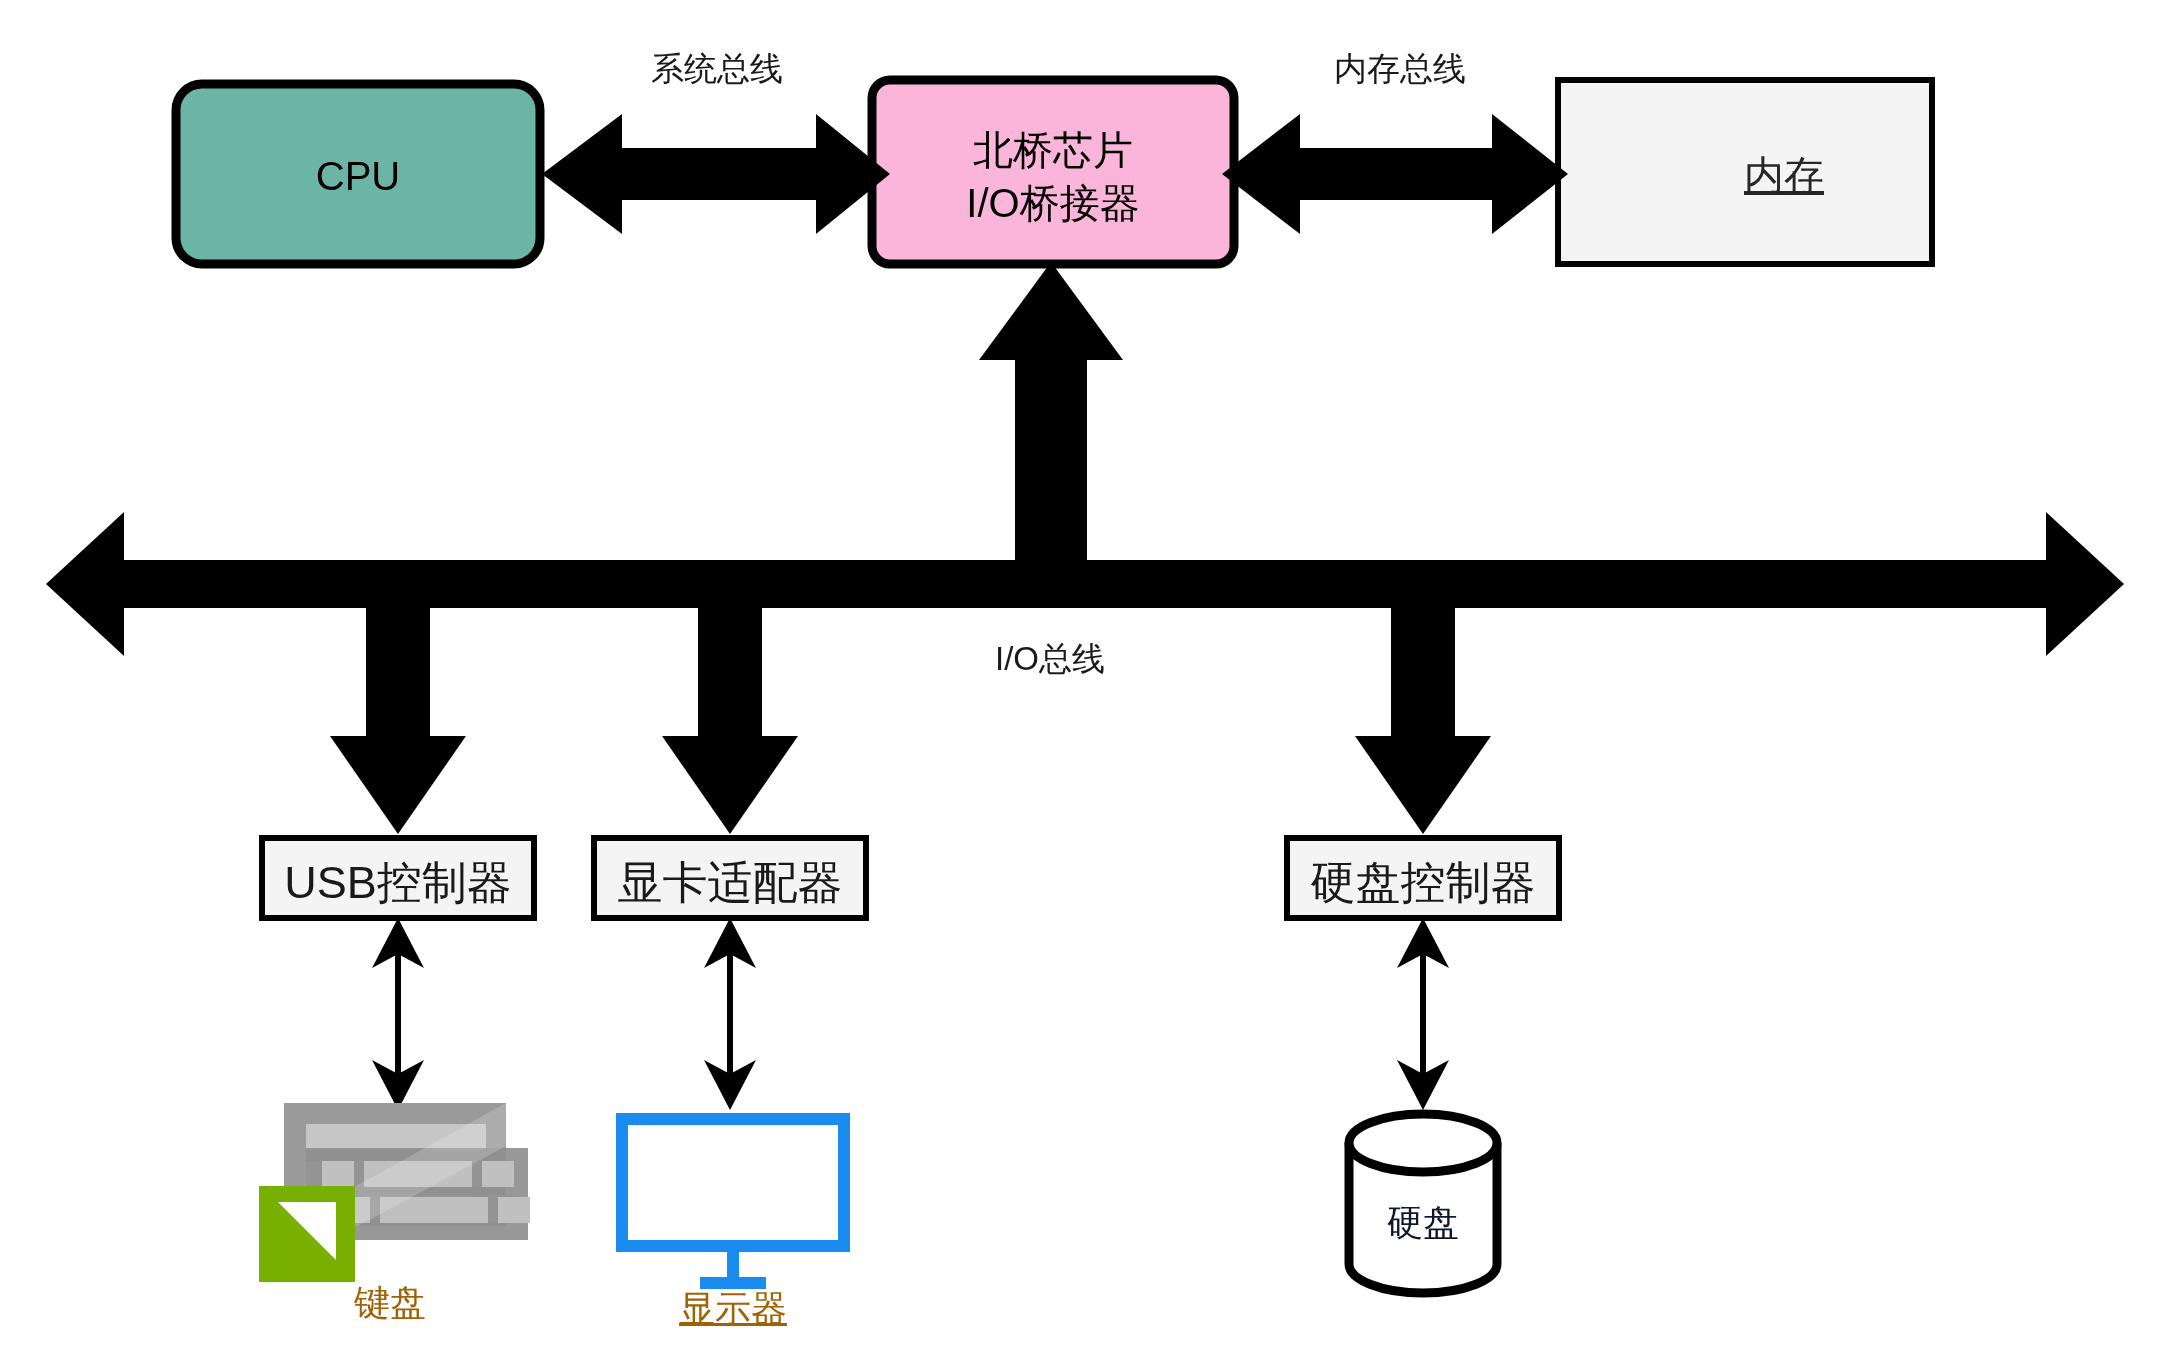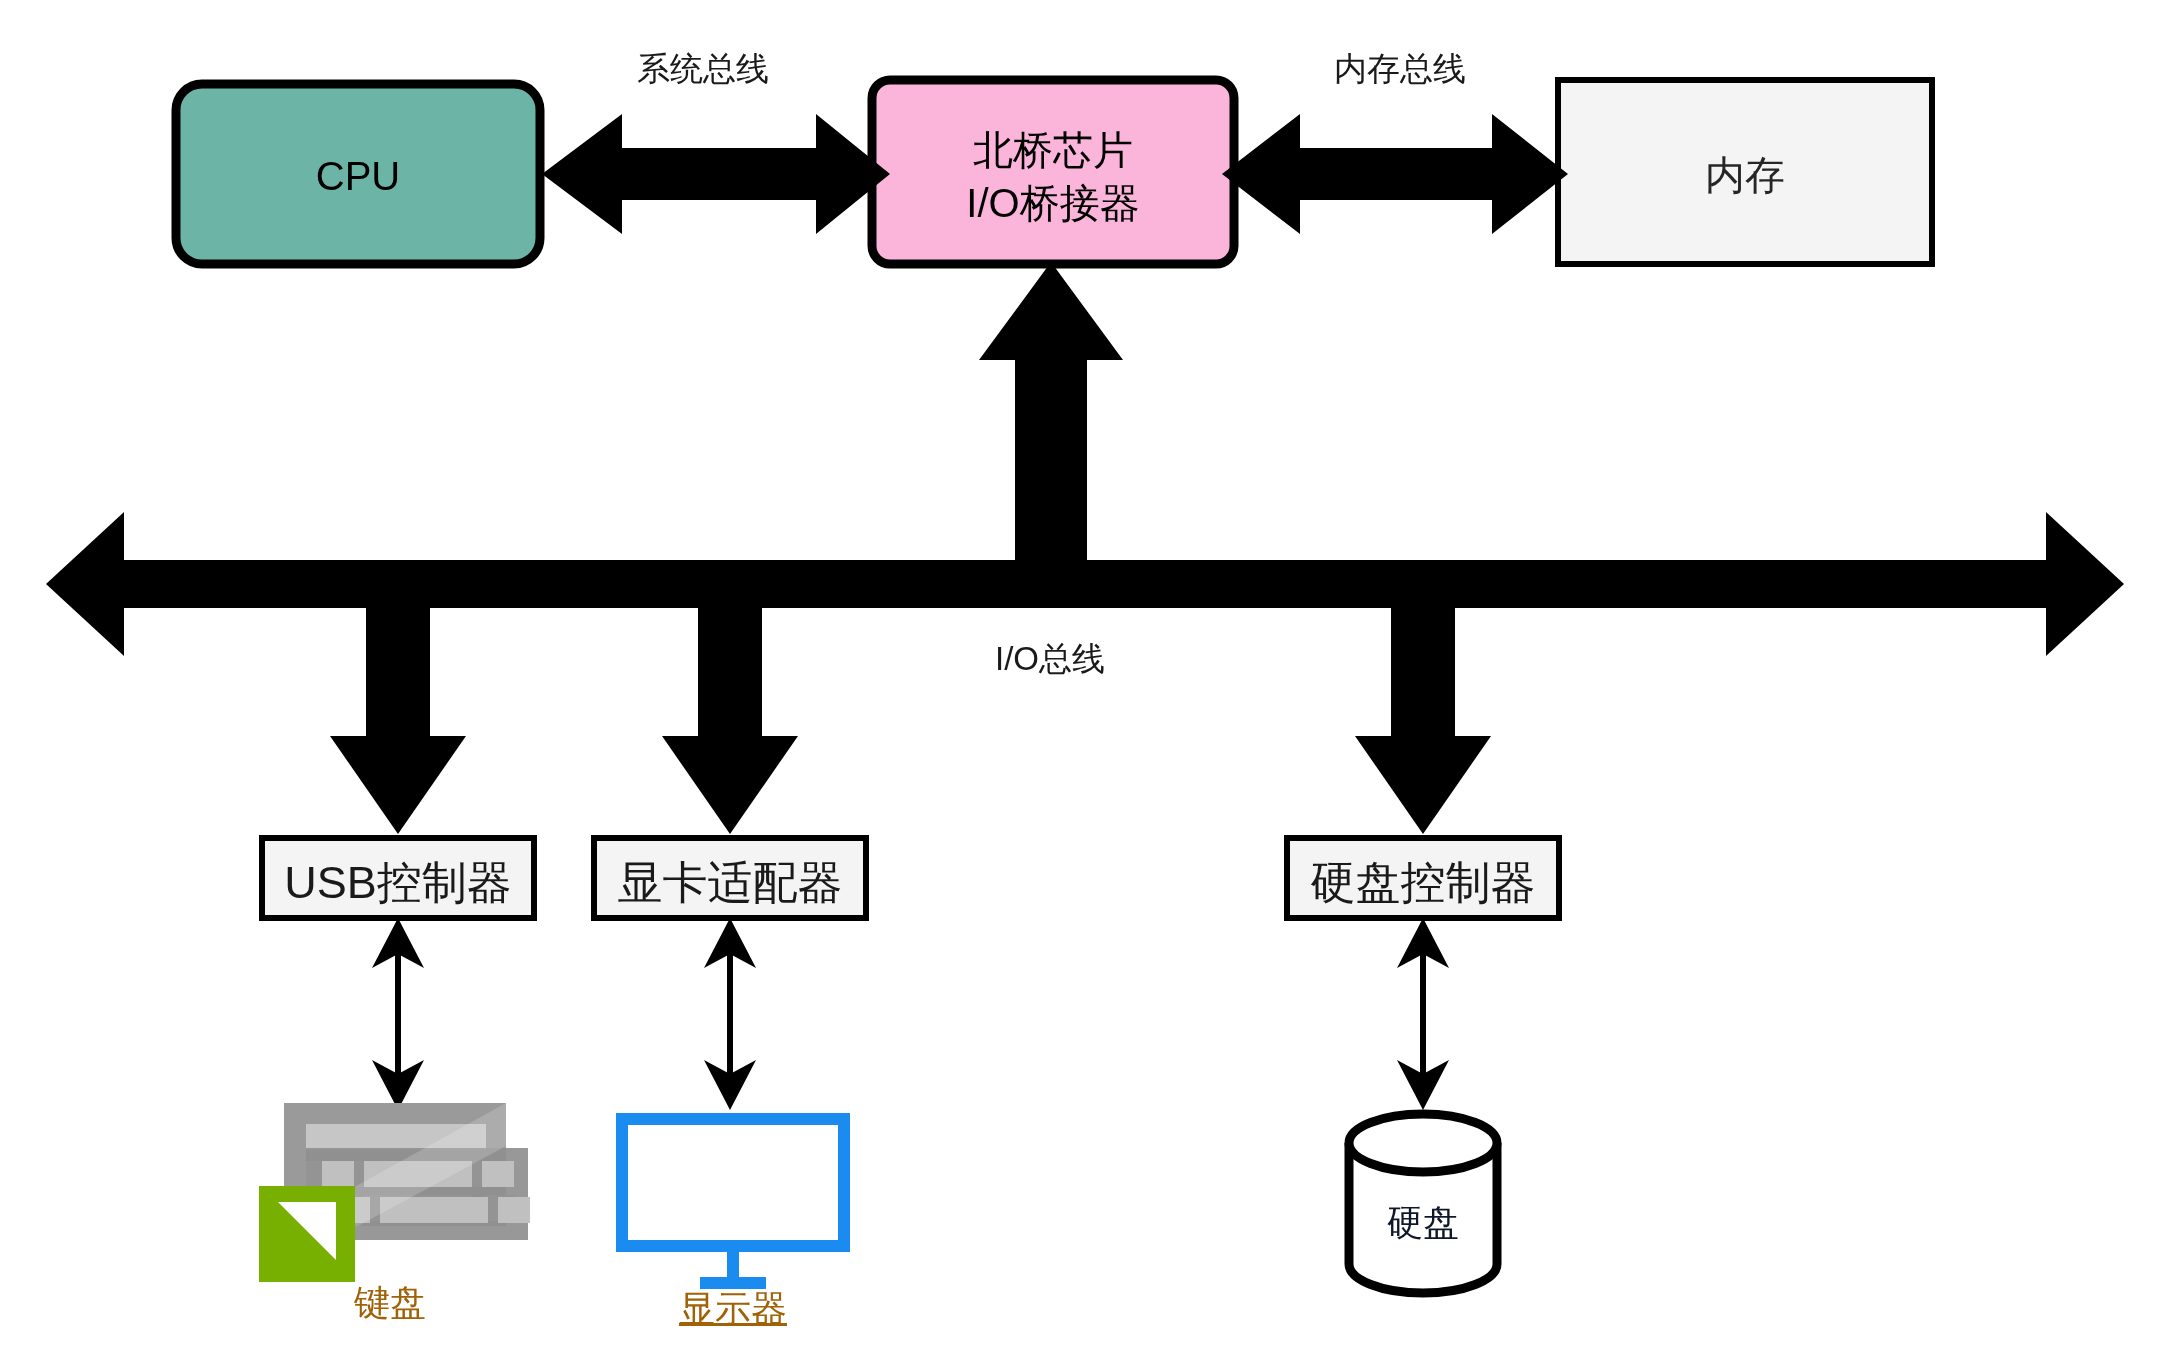--- a/index.html
+++ b/index.html
@@ -154,32 +154,32 @@
       <line x1="700" y1="1283" x2="766" y2="1283"></line>
     </g>
 
     <g fill="#ffffff" stroke="#000000" stroke-width="9">
       <path d="M 1349 1143 L 1349 1264 A 74 29 0 0 0 1497 1264 L 1497 1143"></path>
       <ellipse cx="1423" cy="1143" rx="74" ry="29"></ellipse>
     </g>
 
   </svg>
 
-  <div class="diagram-label bus-label" style="left:528px; top:50px; width:350px;">系统总线</div>
+  <div class="diagram-label bus-label" style="left:542px; top:50px; width:350px;">系统总线</div>
 
   <div class="diagram-label bus-label" style="left:1230px; top:50px; width:340px;">内存总线</div>
 
   <div class="diagram-label bus-label" style="left:880px; top:640px; width:340px;">I/O总线</div>
 
   <div class="diagram-label box-label" style="left:176px; top:153px; width:364px;">CPU</div>
 
   <div class="diagram-label box-label" style="left:872px; top:127px; width:362px;">北桥芯片</div>
   <div class="diagram-label box-label" style="left:872px; top:180px; width:362px;">I/O桥接器</div>
 
-  <div class="diagram-label box-label box-label-dark" style="left:1558px; top:152px; width:374px;">内存</div>
+  <div class="diagram-label box-label box-label-dark" style="left:1597px; top:152px; width:374px;text-decoration:underline;">内存</div>
 
   <div class="diagram-label ctrl-label" style="left:262px; top:856px; width:272px;">USB控制器</div>
 
   <div class="diagram-label ctrl-label" style="left:594px; top:856px; width:272px;">显卡适配器</div>
 
   <div class="diagram-label ctrl-label" style="left:1287px; top:856px; width:272px;">硬盘控制器</div>
 
   <div class="diagram-label device-label" style="left:275px; top:1282px; width:230px;">键盘</div>
 
   <div class="diagram-label device-label" style="left:618px; top:1288px; width:230px;text-decoration:underline;">显示器</div>

